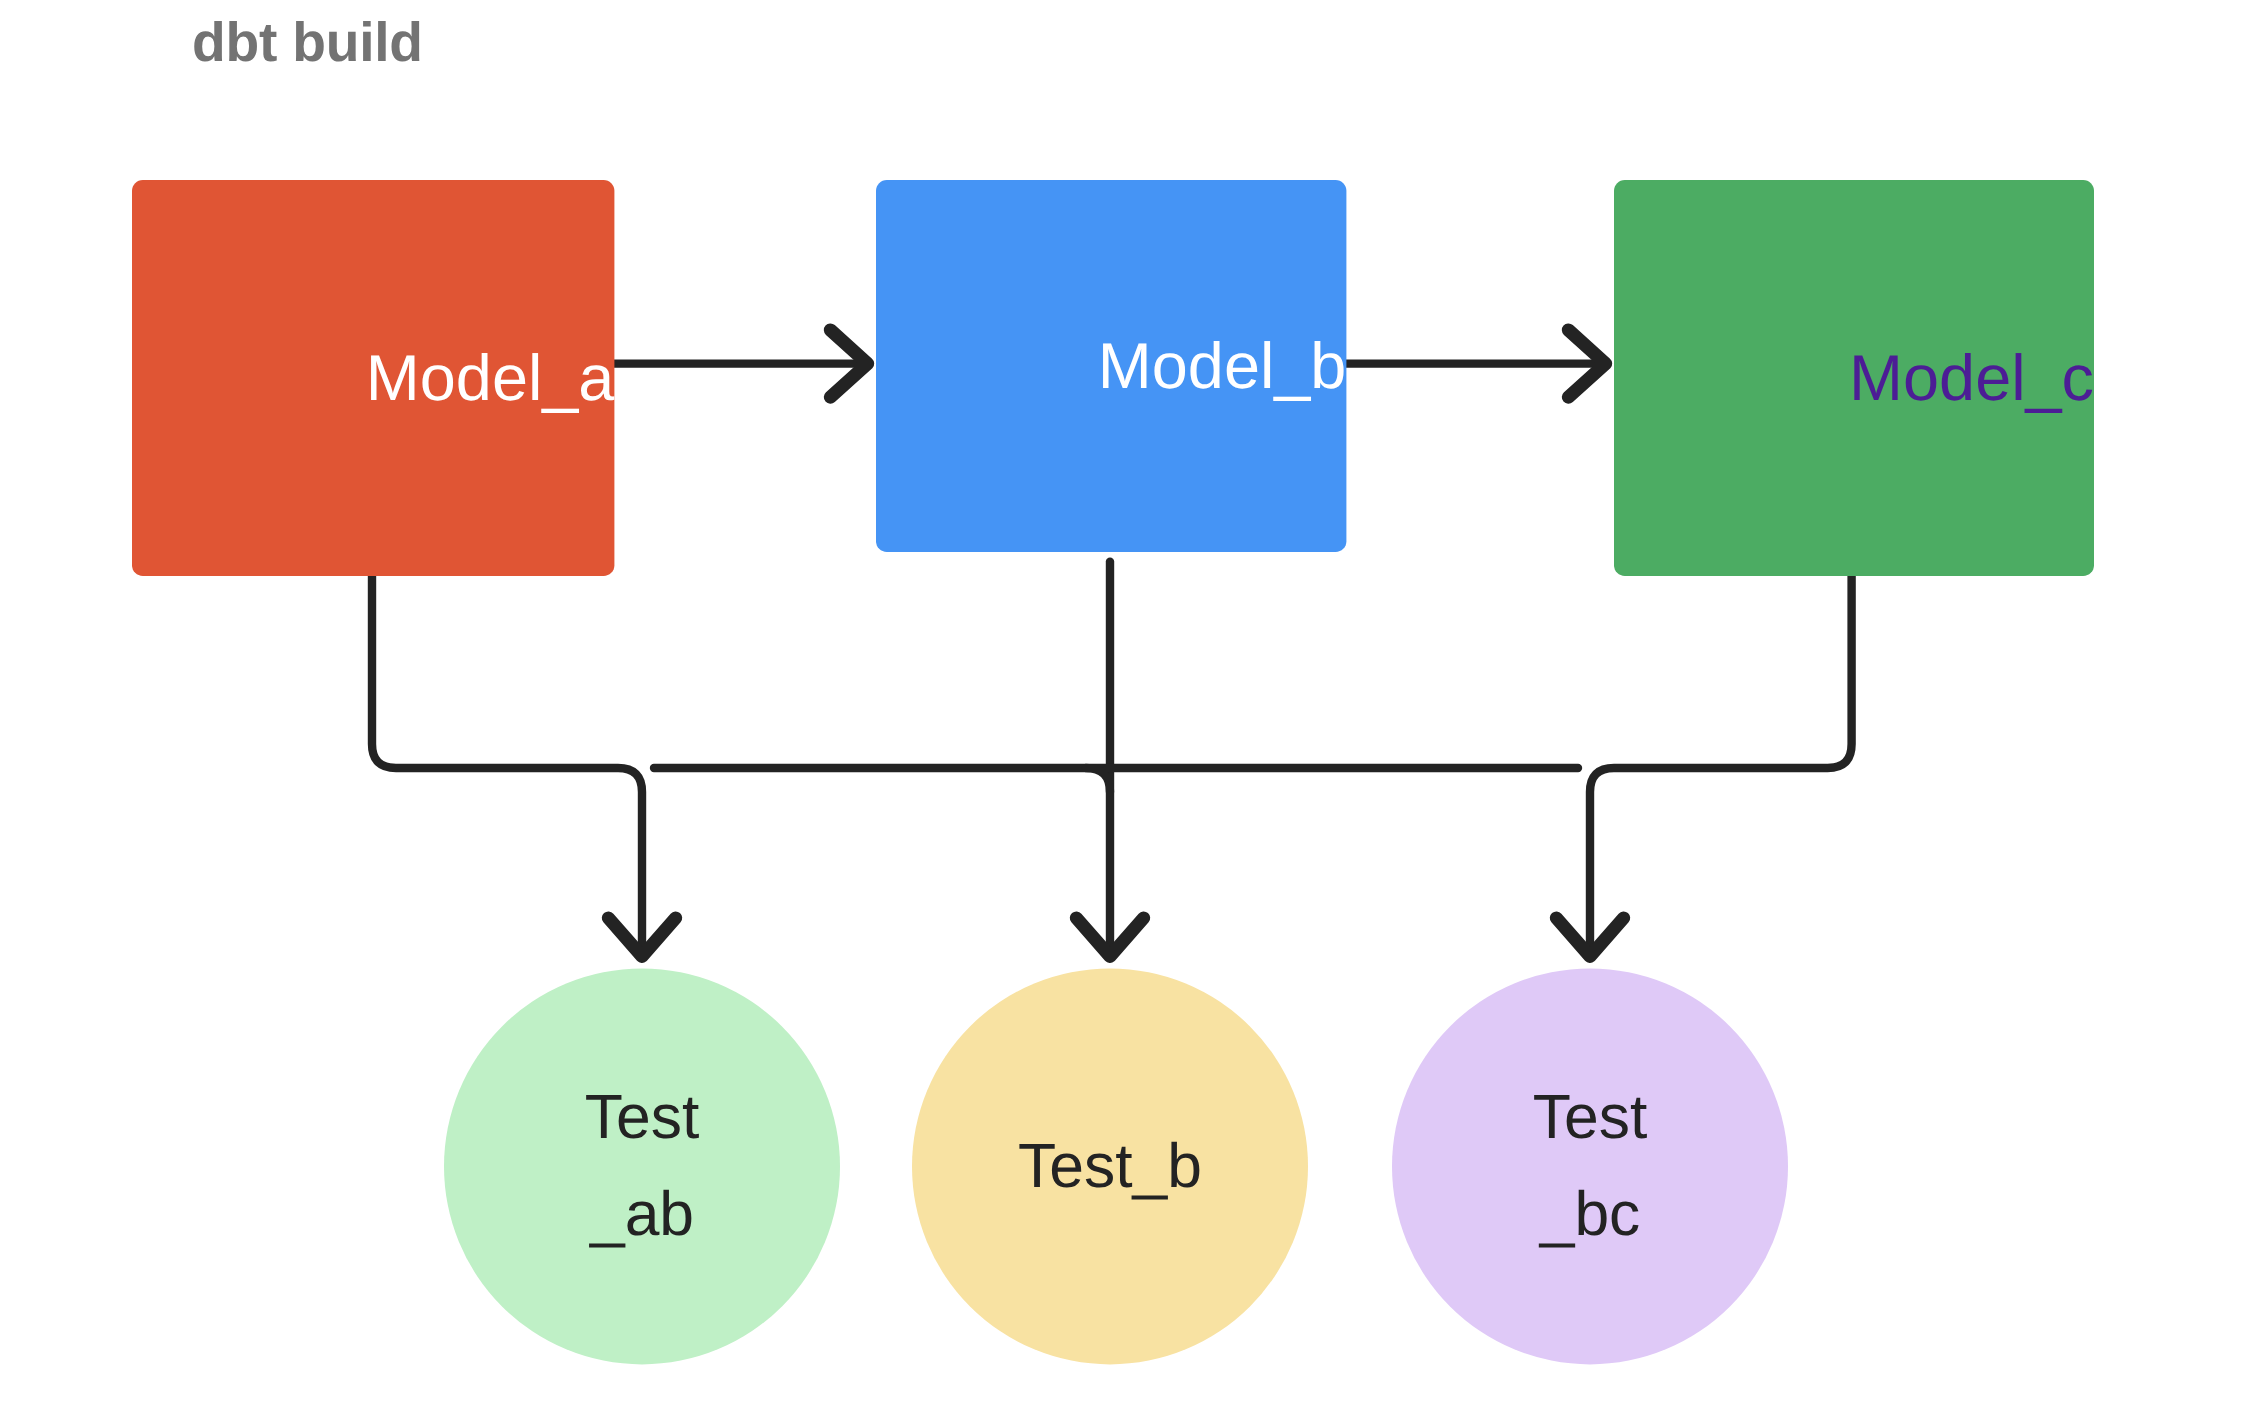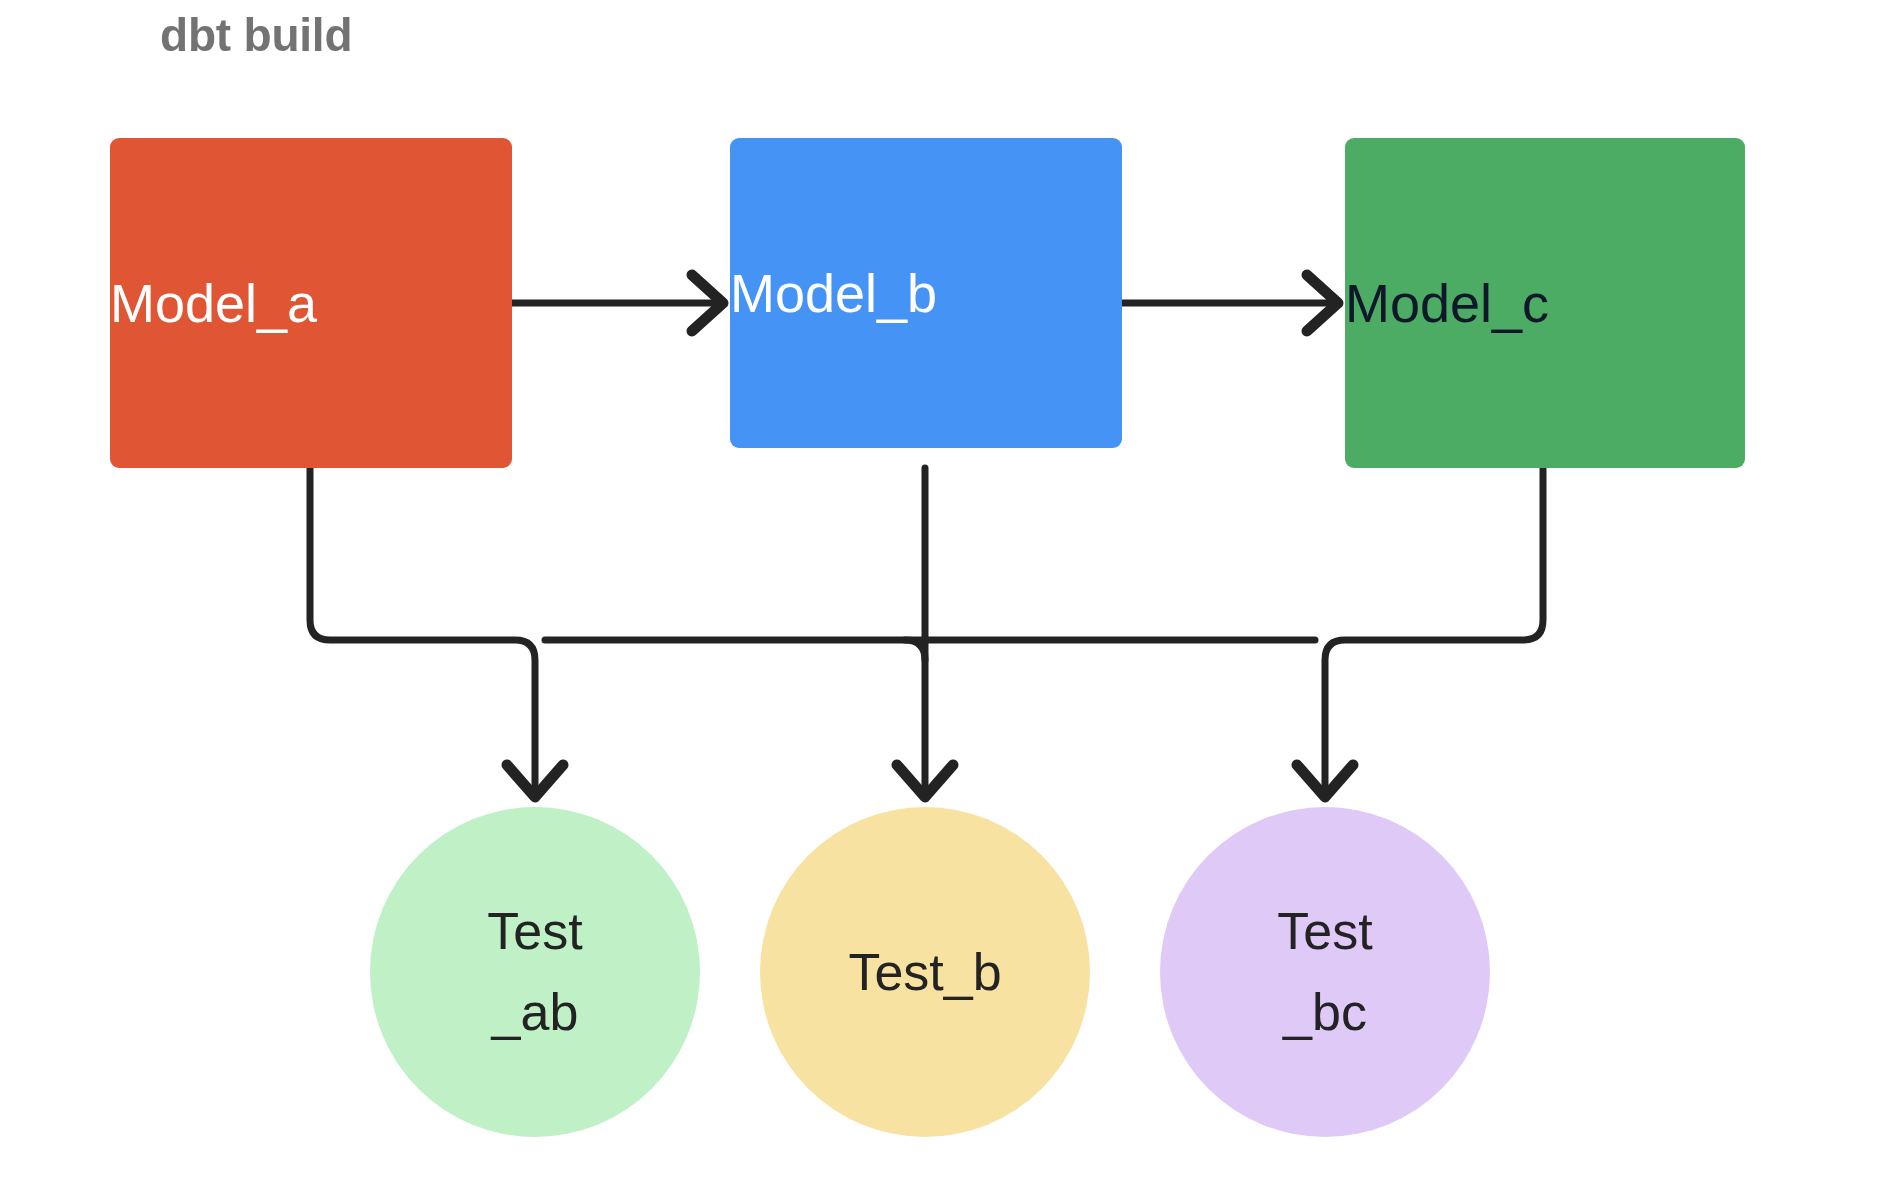--- a/index.html
+++ b/index.html
@@ -32,22 +32,23 @@
     font-weight: 700;
     color: #232323;
     letter-spacing: -0.2px;
     white-space: nowrap;
   }
   .node-box {
     position: absolute;
     border-radius: 9px;
     display: flex;
     align-items: center;
-    justify-content: flex-start;
+    justify-content: flex-end;
     box-sizing: border-box;
+    margin-top: 12px;
   }
   .node-box-label {
     font-size: 54px;
     color: #ffffff;
     font-weight: 400;
     white-space: nowrap;
     line-height: 1;
   }
   .node-circle {
     position: absolute;
@@ -123,21 +124,21 @@
 
   <div class="node-box" id="node-model-a" style="left: 110px; top: 138px; width: 402px; height: 330px; background: rgb(224, 85, 52);">
     <span class="node-box-label" style="color: rgb(255, 255, 255);">Model_a</span>
   </div>
 
   <div class="node-box" id="node-model-b" style="left: 730px; top: 138px; width: 392px; height: 310px; background: rgb(69, 148, 245);">
     <span class="node-box-label" style="color: rgb(255, 255, 255);">Model_b</span>
   </div>
 
   <div class="node-box" id="node-model-c" style="left: 1345px; top: 138px; width: 400px; height: 330px; background: rgb(76, 172, 99);">
-    <span class="node-box-label" style="color: #0f172a;">Model_c</span>
+    <span class="node-box-label" style="color: #4c1d95;">Model_c</span>
   </div>
 
   <div class="node-circle" id="node-test-ab" style="left: 370px; top: 807px; width: 330px; height: 330px; background: rgb(191, 240, 198);">
     <span class="node-circle-label" style="color: rgb(35, 35, 35);">Test
 _ab</span>
   </div>
 
   <div class="node-circle" id="node-test-b" style="left: 760px; top: 807px; width: 330px; height: 330px; background: rgb(248, 226, 162);">
     <span class="node-circle-label" style="color: rgb(35, 35, 35);">Test_b</span>
   </div>

